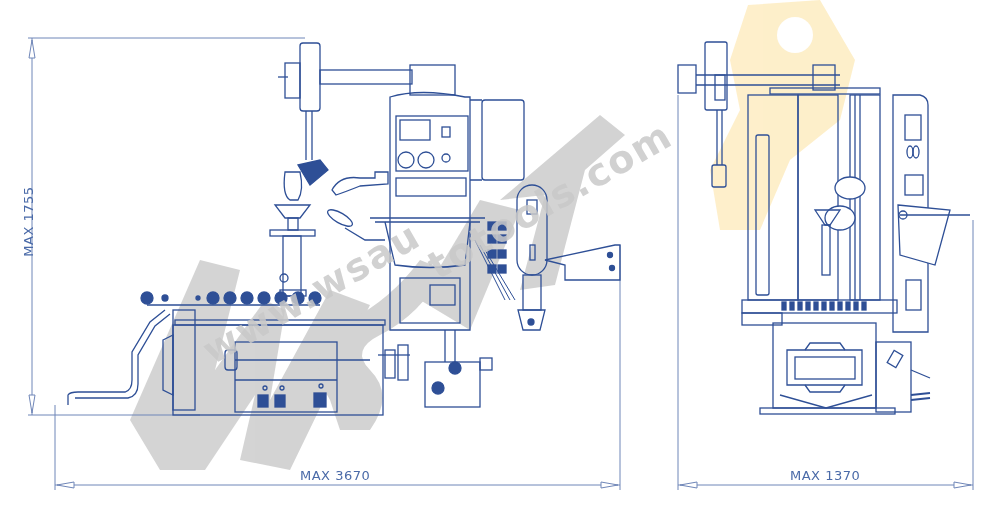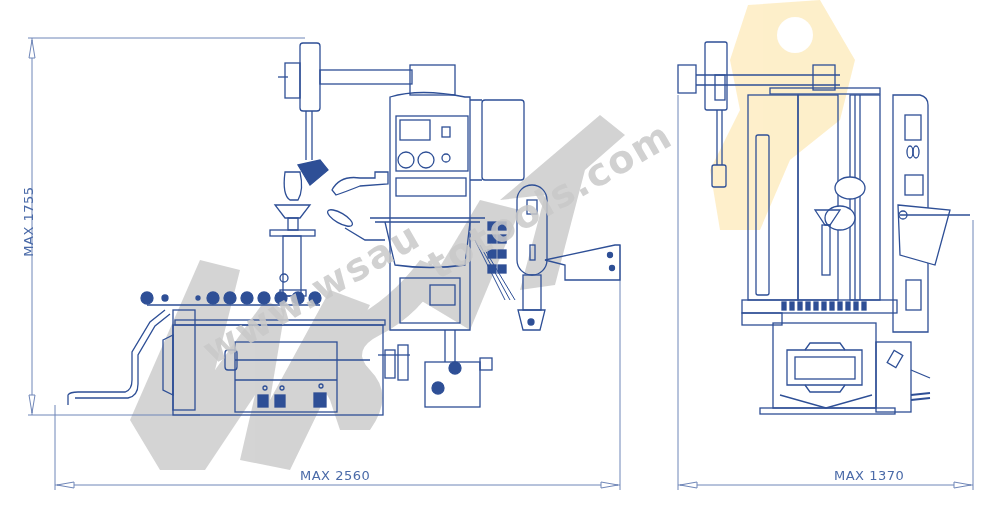--- a/index.html
+++ b/index.html
@@ -1,20 +1,20 @@
 <!DOCTYPE html>
 <html><head>
 <meta charset="utf-8">
 <style>
   html, body { margin: 0; padding: 0; background: #ffffff; }
   body { width: 1000px; height: 525px; overflow: hidden; position: relative; font-family: "DejaVu Sans", sans-serif; }
   #canvas { position: absolute; left: 0; top: 0; width: 1000px; height: 525px; }
   .dim-label { position: absolute; color: #4a6aa8; font-family: "DejaVu Sans", sans-serif; font-size: 13px; letter-spacing: 0.5px; white-space: nowrap; }
   .dim-h-left { left: 300px; top: 468px; }
-  .dim-h-right { left: 790px; top: 468px; margin-left: 44px; }
+  .dim-h-right { left: 790px; top: 468px; }
   .dim-v { left: -12px; top: 214px; transform: rotate(-90deg); transform-origin: center; width: 80px; text-align: center; }
   .wm-url { position: absolute; left: 195px; top: 335px; font-size: 38px; font-weight: bold; color: #c9c9c9; transform: rotate(-30deg); transform-origin: left top; letter-spacing: 2px; font-family: "DejaVu Sans", sans-serif; opacity: 0.85; white-space: nowrap; }
   .wm-url2 { position: absolute; left: 420px; top: 250px; font-size: 38px; font-weight: bold; color: #c9c9c9; transform: rotate(-30deg); transform-origin: left top; letter-spacing: 2px; opacity: 0.85; white-space: nowrap; }
 </style>
 </head>
 <body>
 
 <svg id="canvas" viewBox="0 0 1000 525" xmlns="http://www.w3.org/2000/svg">
 
   <g opacity="0.55">
@@ -223,14 +223,14 @@
     <rect x="890" y="352" width="10" height="14" transform="rotate(30 895 359)"></rect>
     <path d="M911 370 L930 378"></path>
     <path d="M911 395 L930 393 M911 400 L930 398" stroke-width="2"></path>
   </g>
 </svg>
 
 <div class="wm-url">www.wsau</div>
 <div class="wm-url2">totools.com</div>
 
 <div class="dim-label dim-v">MAX 1755</div>
-<div class="dim-label dim-h-left">MAX 2560</div>
+<div class="dim-label dim-h-left">MAX 3670</div>
 <div class="dim-label dim-h-right">MAX 1370</div>
 
 </body></html>

